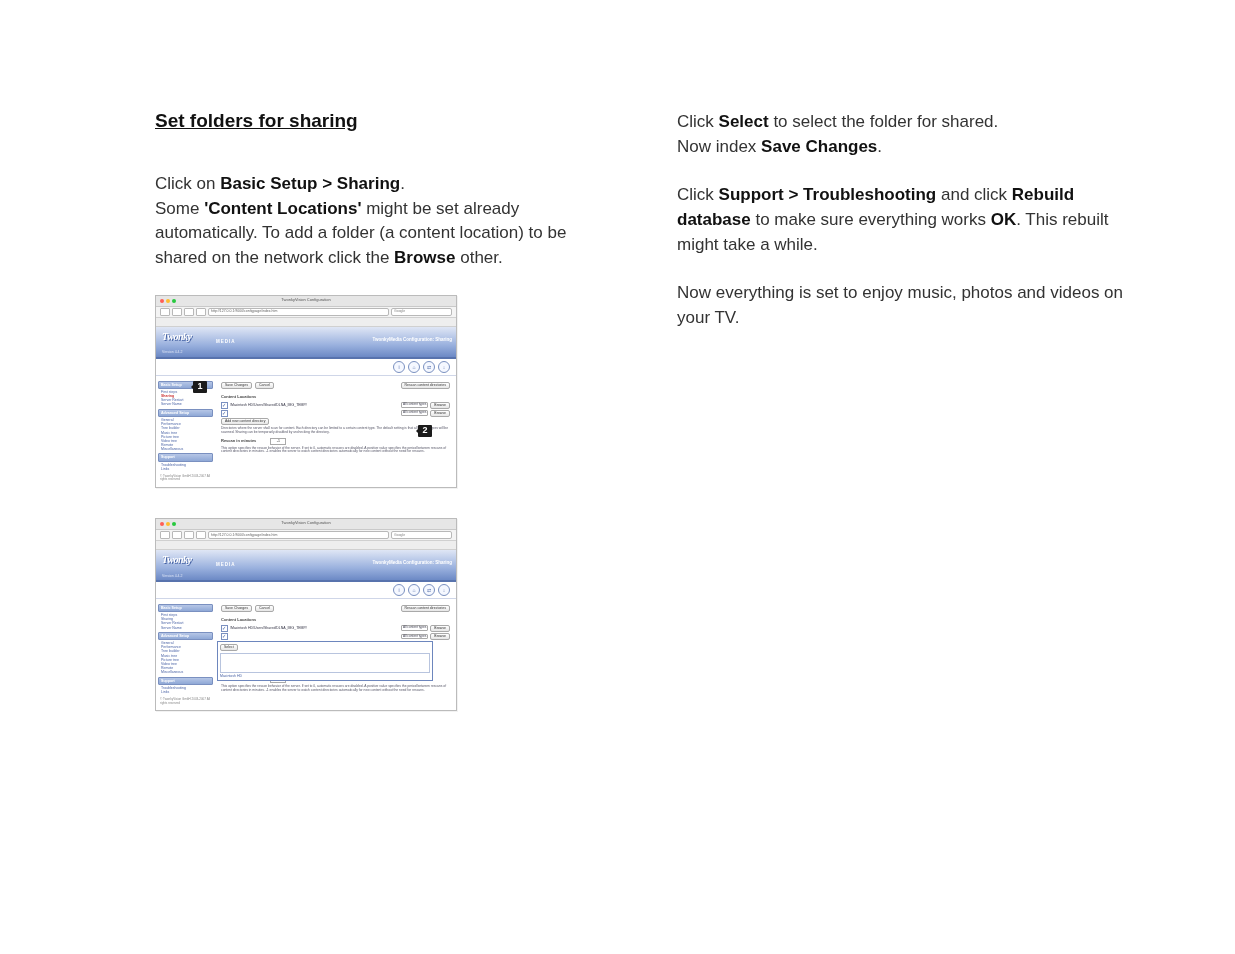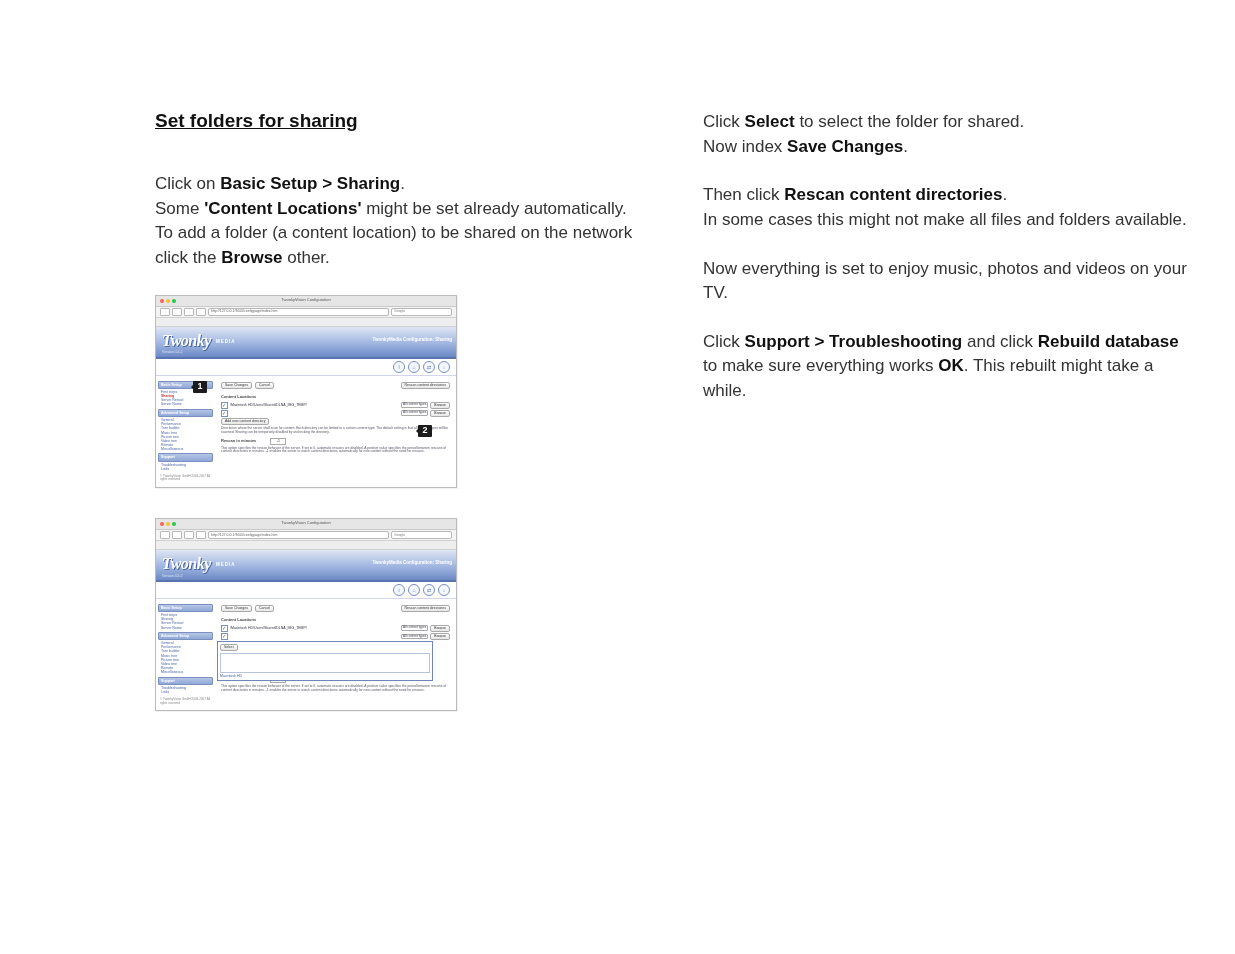--- a/index.html
+++ b/index.html
@@ -7,21 +7,21 @@
     padding: 0;
     background: #fff;
     font-family: Arial, Helvetica, sans-serif;
     color: #222;
   }
   .page {
     width: 1235px;
     height: 954px;
     position: relative;
     box-sizing: border-box;
-    padding: 110px 44px 40px 155px;
+    padding: 110px 96px 40px 155px;
   }
   .columns {
     display: flex;
     gap: 60px;
   }
   .col {
     flex: 1;
     min-width: 0;
   }
   h2.section-title {
@@ -81,21 +81,21 @@
     background: linear-gradient(#dfe6f5,#9ab1de 60%,#6c89c5);
     position: relative;
     border-bottom: 2px solid #5873ad;
   }
   .logo {
     position:absolute; left:6px; top:4px;
     font-family: cursive;
     font-style: italic;
     font-weight: bold;
     color:#fff;
-    font-size:16px;
+    font-size:10px;
     text-shadow: 1px 1px 0 #4663a4;
     letter-spacing: -0.5px;
   }
   .logo-sub { position:absolute; left:60px; top:12px; color:#fff; font-size:4.5px; font-weight:bold; letter-spacing:1px;}
   .ver { position:absolute; left:6px; bottom:2px; color:#dbe3f5; font-size:3.5px; }
   .cfg { position:absolute; right:4px; top:10px; color:#fff; font-size:4.5px; font-weight:bold; }
   .iconrow {
     height: 16px;
     background:#fff;
     display:flex; justify-content:flex-end; align-items:center;
@@ -380,26 +380,22 @@
 
     </div>
 
     <div class="col">
 
       <p style="margin-bottom:24px">
         <span>Click </span><span class="b">Select</span><span> to select the folder for shared.</span><br>
         <span>Now index </span><span class="b">Save Changes</span><span>.</span>
       </p>
 
-      <p>
-        <span>Then click </span><span class="b">Rescan content directories</span><span>.</span><br>
-        <span>In some cases this might not make all files and folders available.</span>
-      </p>
-
-      <p>Now everything is set to enjoy music, photos and videos on your TV.</p>
 
       <p>
         <span>Click </span><span class="b">Support &gt; Troubleshooting</span><span> and click </span><span class="b">Rebuild database</span><span> to make sure  everything works </span><span class="b">OK</span><span>. This rebuilt might take a while.</span>
       </p>
 
+      <p>Now everything is set to enjoy music, photos and videos on your TV.</p>
+
     </div>
   </div>
 </div>
 
 </body></html>

